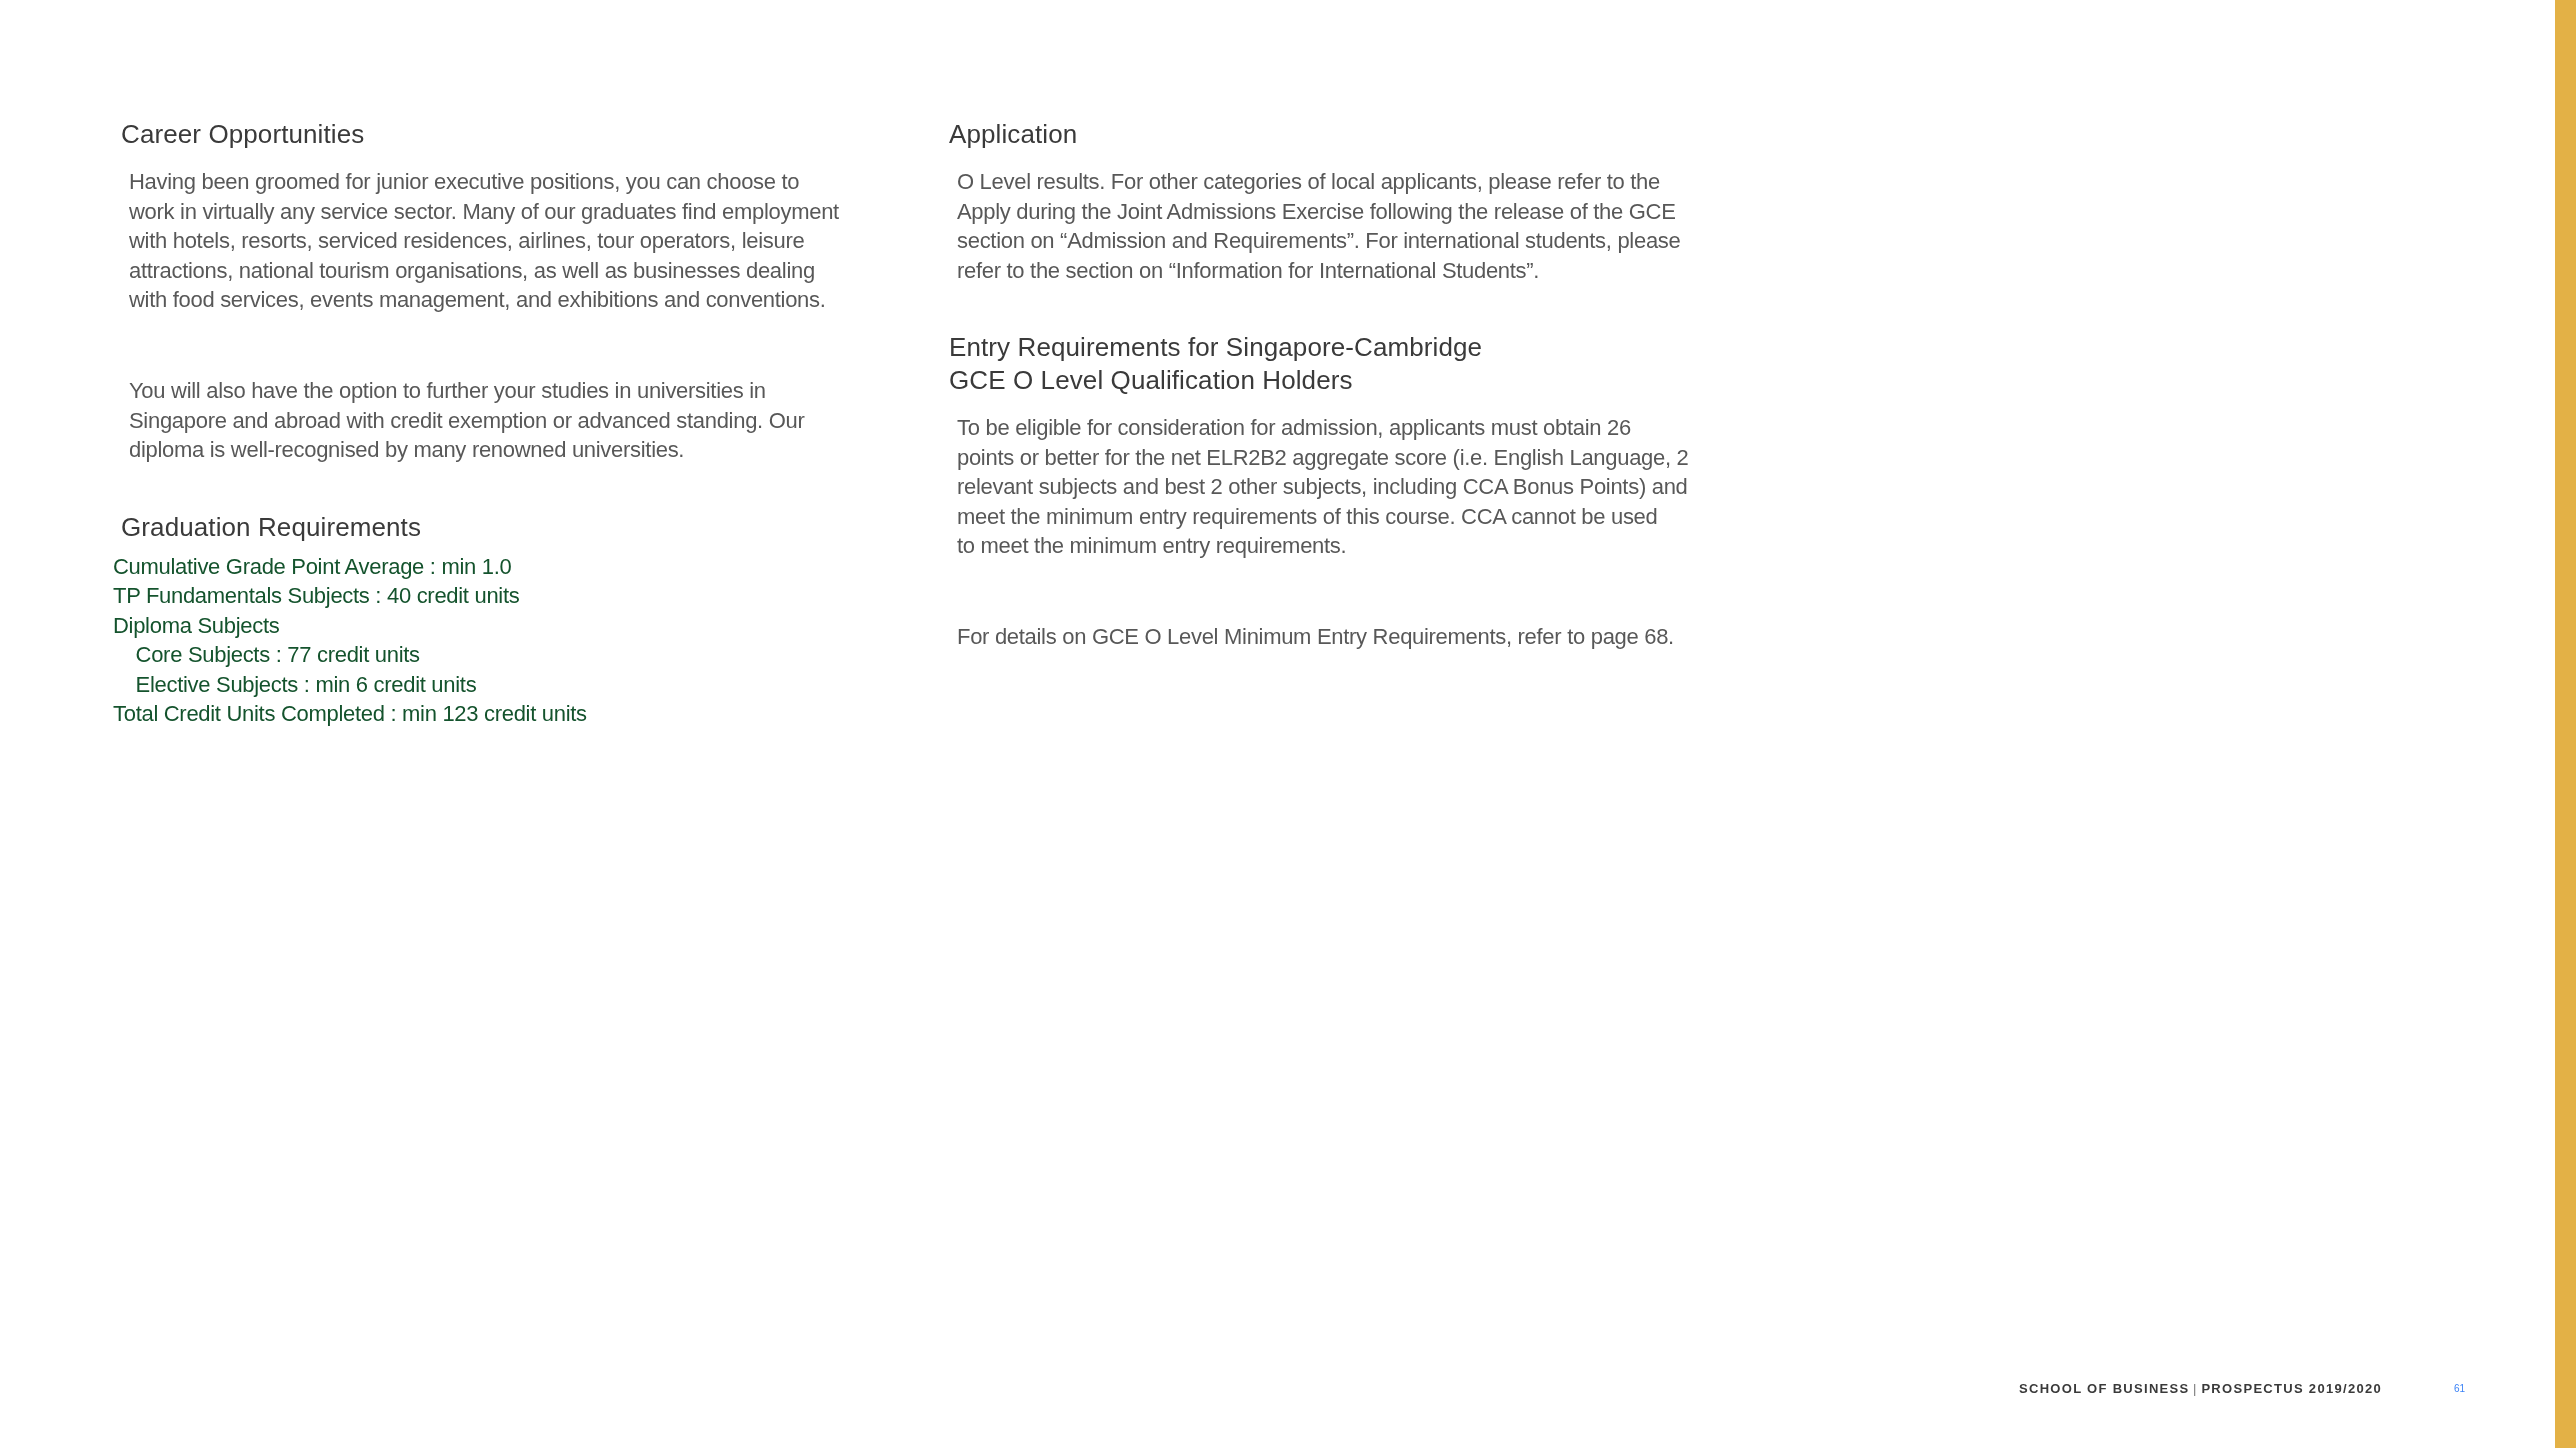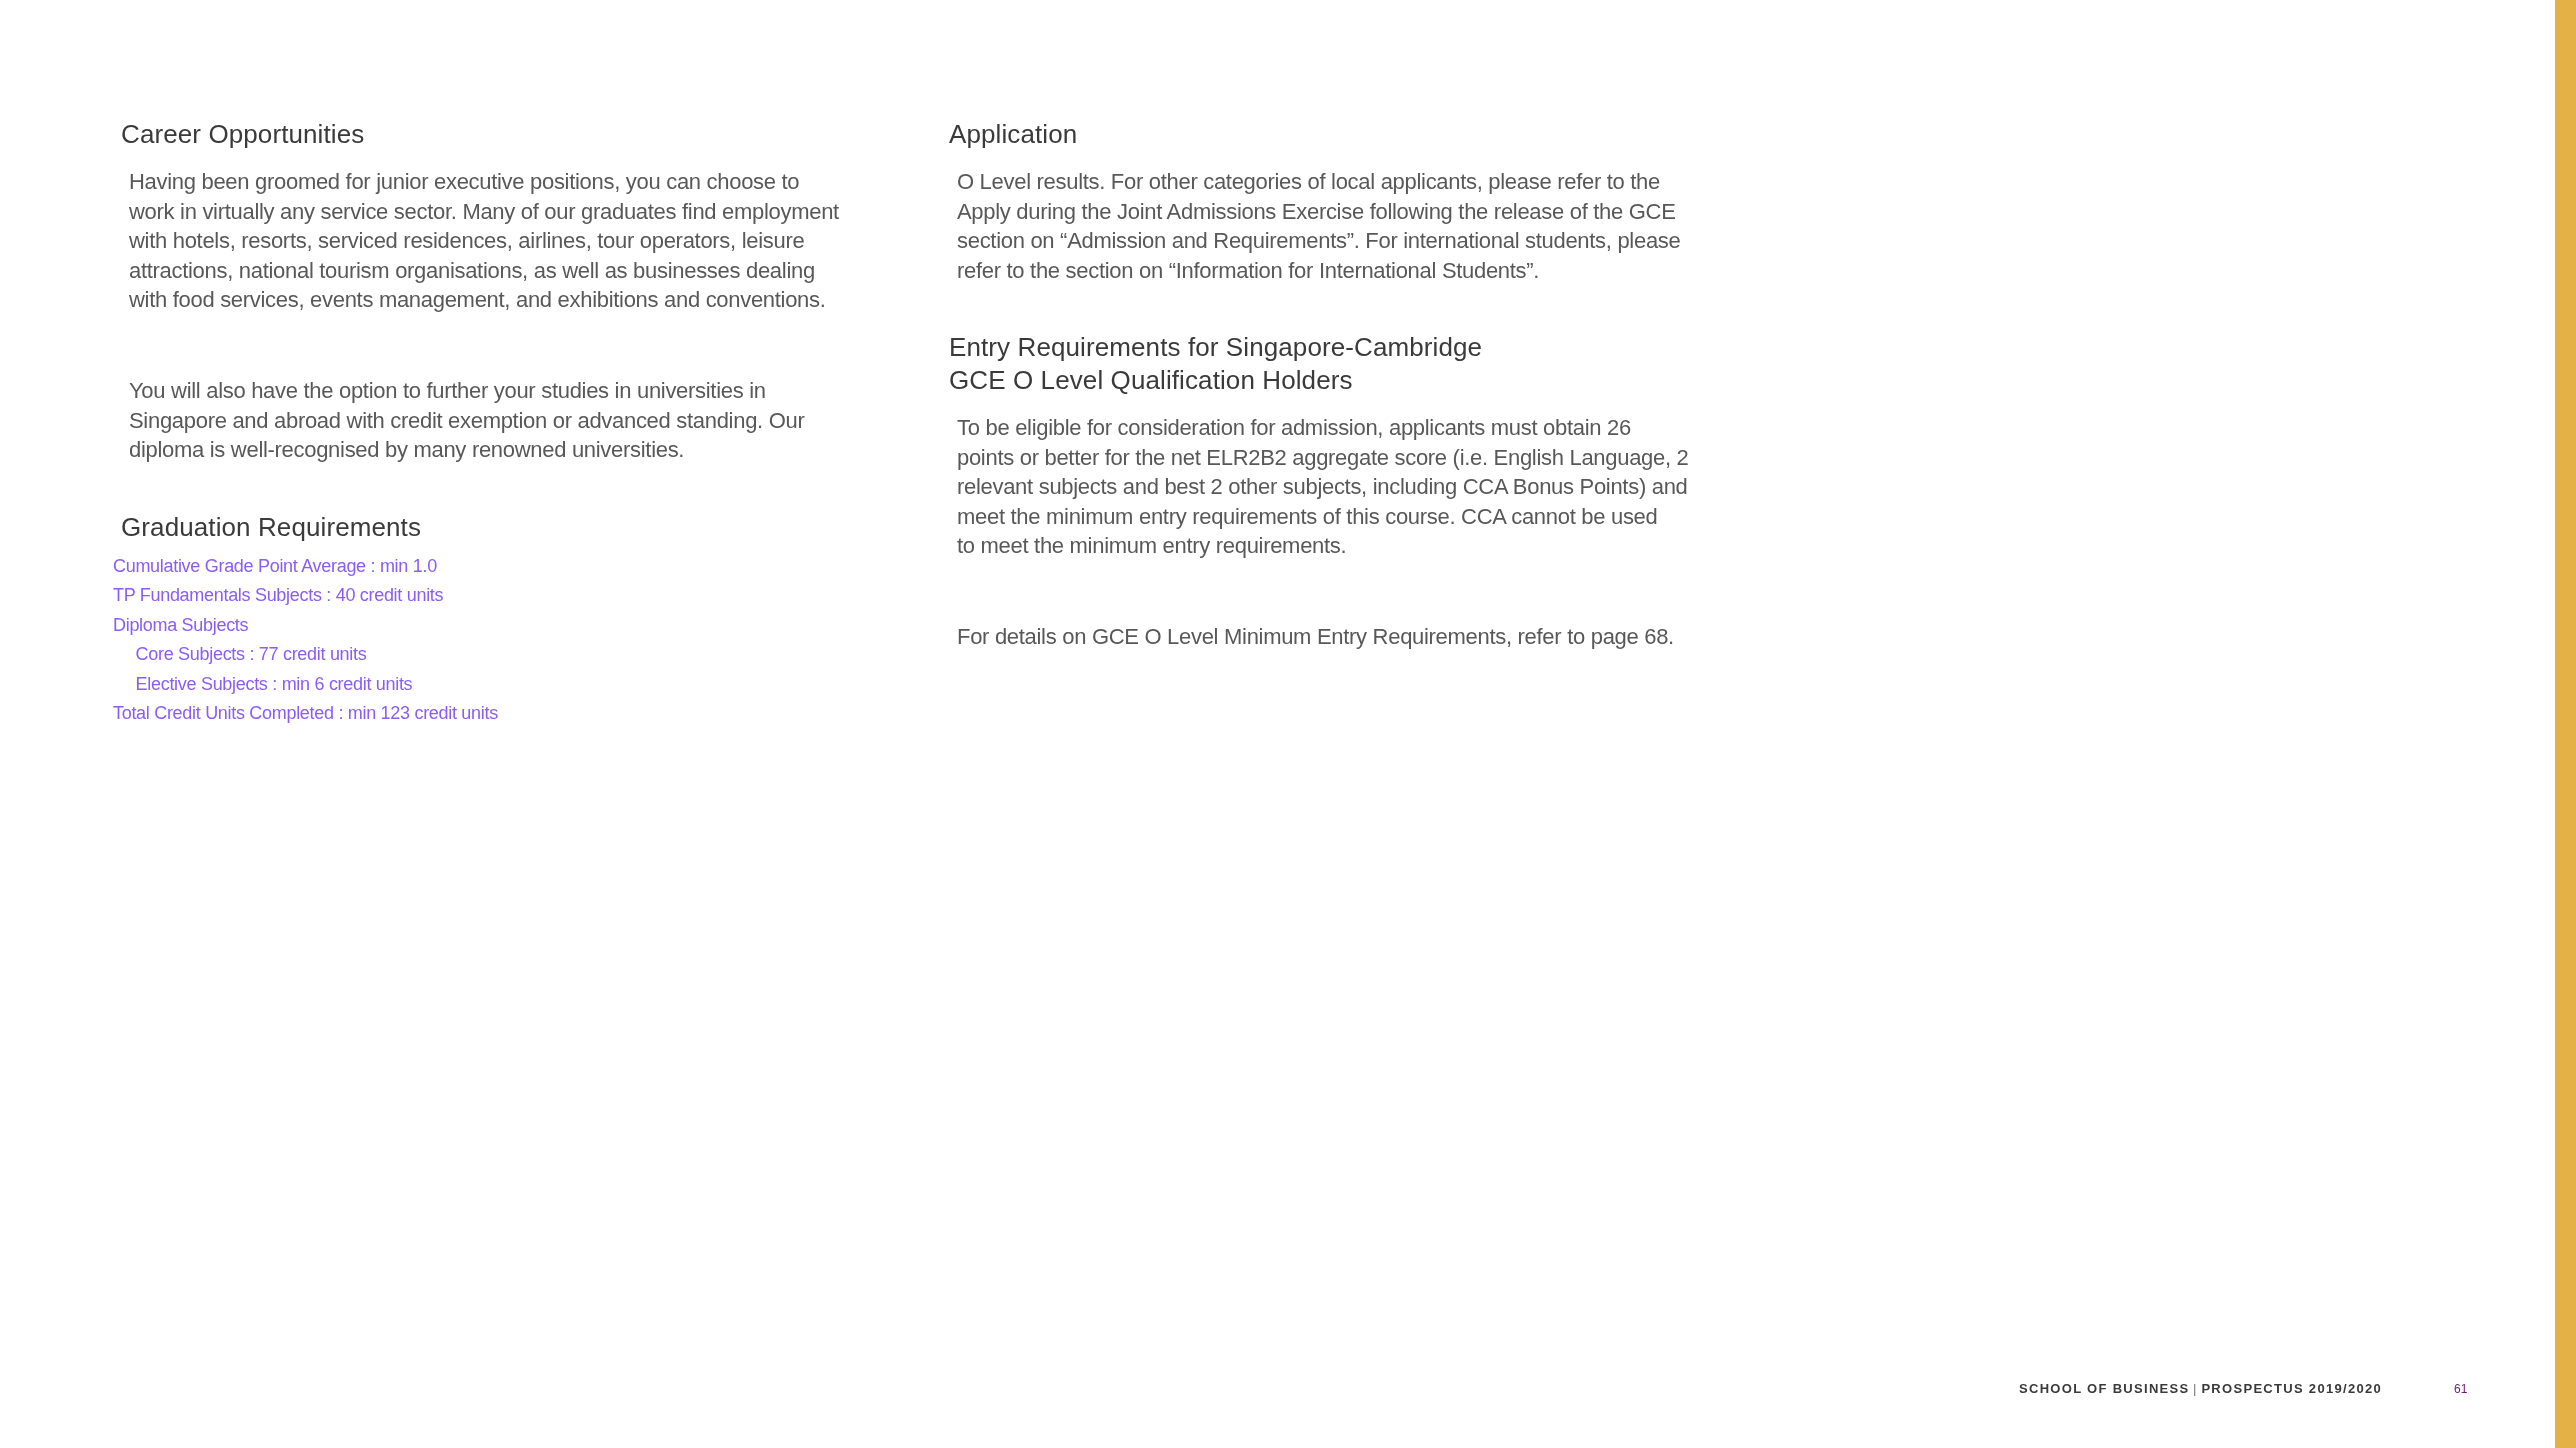--- a/index.html
+++ b/index.html
@@ -32,23 +32,23 @@
     .para {
       font-size: 22px;
       line-height: 29.5px;
       color: #585858;
       margin: 16px;
       letter-spacing: -0.3px;
     }
     .gap { height: 29.5px; }
     .gap-sm { height: 22px; }
     .req-line {
-      font-size: 18px;
+      font-size: 22px;
       line-height: 29.5px;
-      color: #8b5cf6;
+      color: #14532d;
       letter-spacing: -0.3px;
       white-space: nowrap;
     }
     .req-line.indent { padding-left: 22.6px; }
 
     .footer {
       position: absolute;
       top: 1380px;
       left: 2019px;
       font-size: 13px;
@@ -60,23 +60,23 @@
     }
     .footer .sep {
       font-weight: 400;
       color: #777;
       margin: 0 3.6px;
     }
     .page-number {
       position: absolute;
       top: 1380px;
       left: 2454px;
-      font-size: 12px;
+      font-size: 10px;
       line-height: 18px;
-      color: #701a75;
+      color: #3b82f6;
     }
     .accent-bar {
       position: absolute;
       top: 0;
       left: 2555px;
       width: 21px;
       height: 1448px;
       background: #e3b146;
     }
   </style>

